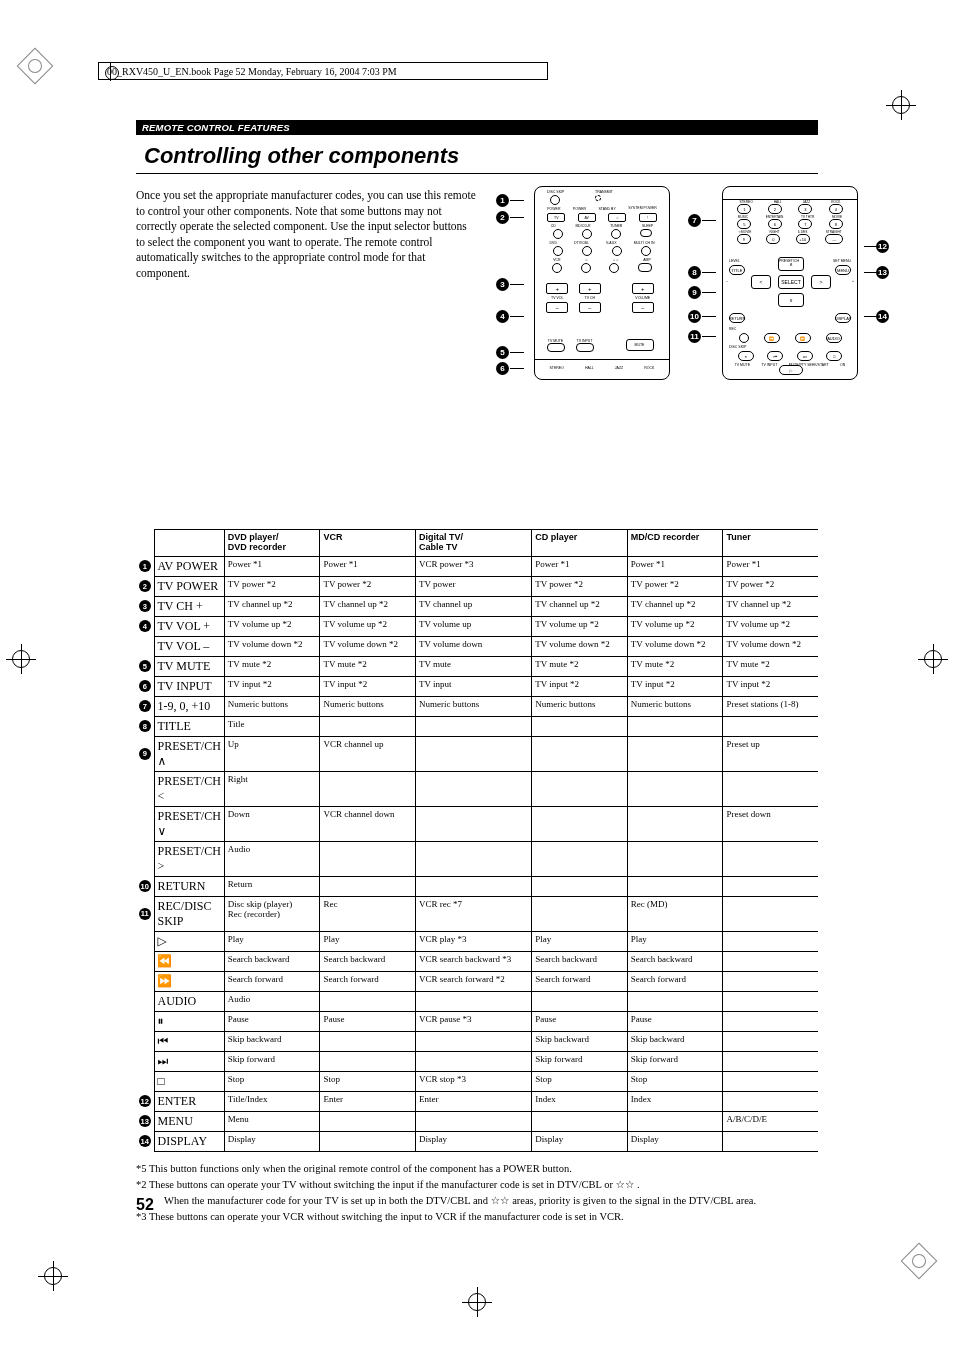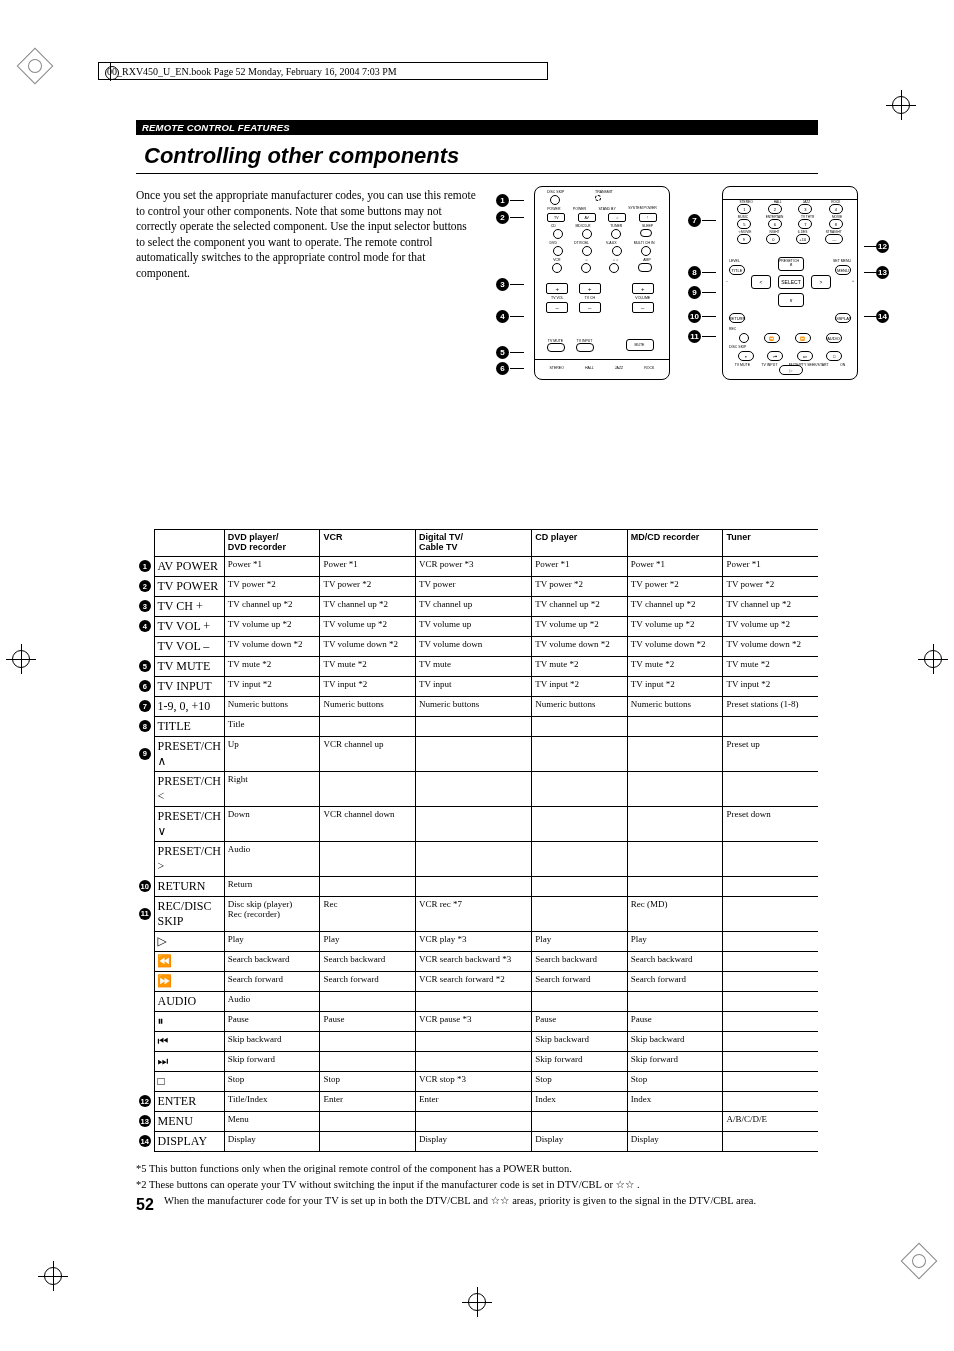--- a/index.html
+++ b/index.html
@@ -712,16 +712,17 @@
           <td>Display</td>
           <td style="border-right: none;"></td>
         </tr>
       </tbody>
   </table>
 
   <div class="notes">
     <p>*5 This button functions only when the original remote control of the component has a POWER button.</p>
     <p>*2 These buttons can operate your TV without switching the input if the manufacturer code is set in DTV/CBL or  ☆☆ .</p>
     <p class="indented">When the manufacturer code for your TV is set up in both the DTV/CBL and  ☆☆  areas, priority is given to the signal in the DTV/CBL area.</p>
+    <p>*3 These buttons can operate your VCR without switching the input to VCR if the manufacturer code is set in VCR.</p>
   </div>
 </div>
 
 <div class="pagenum">52</div>
 
 </body></html>

